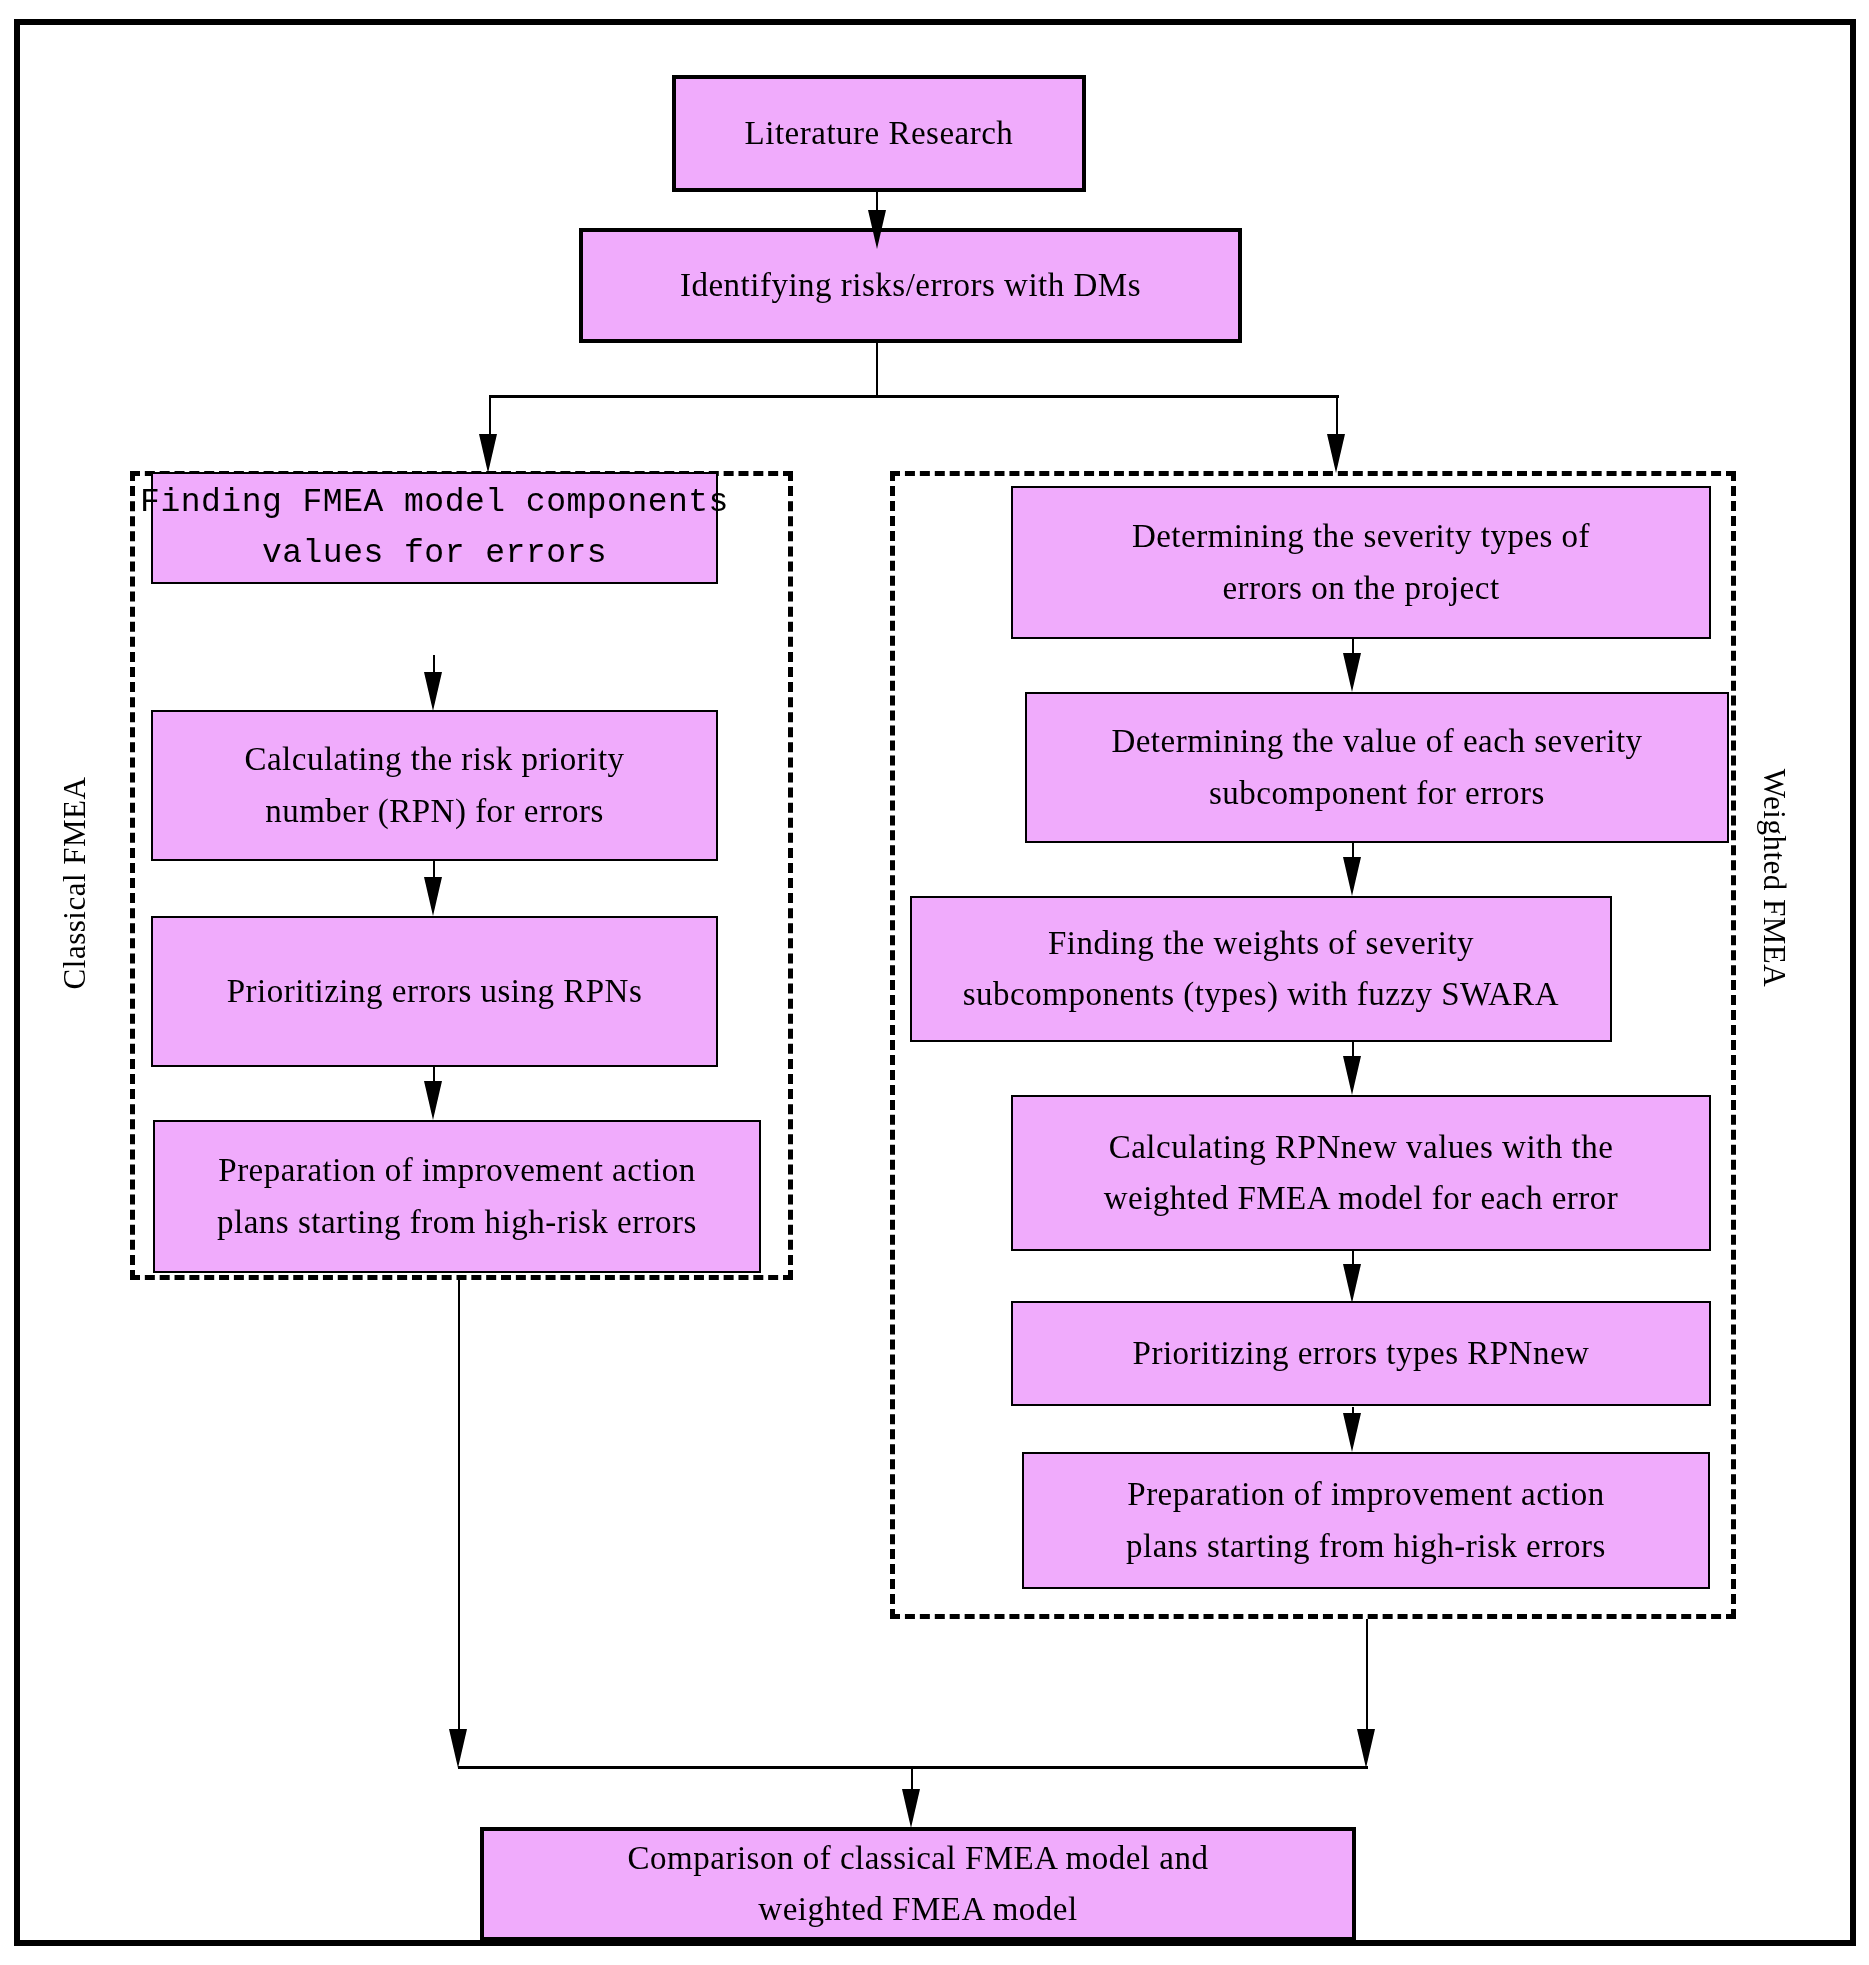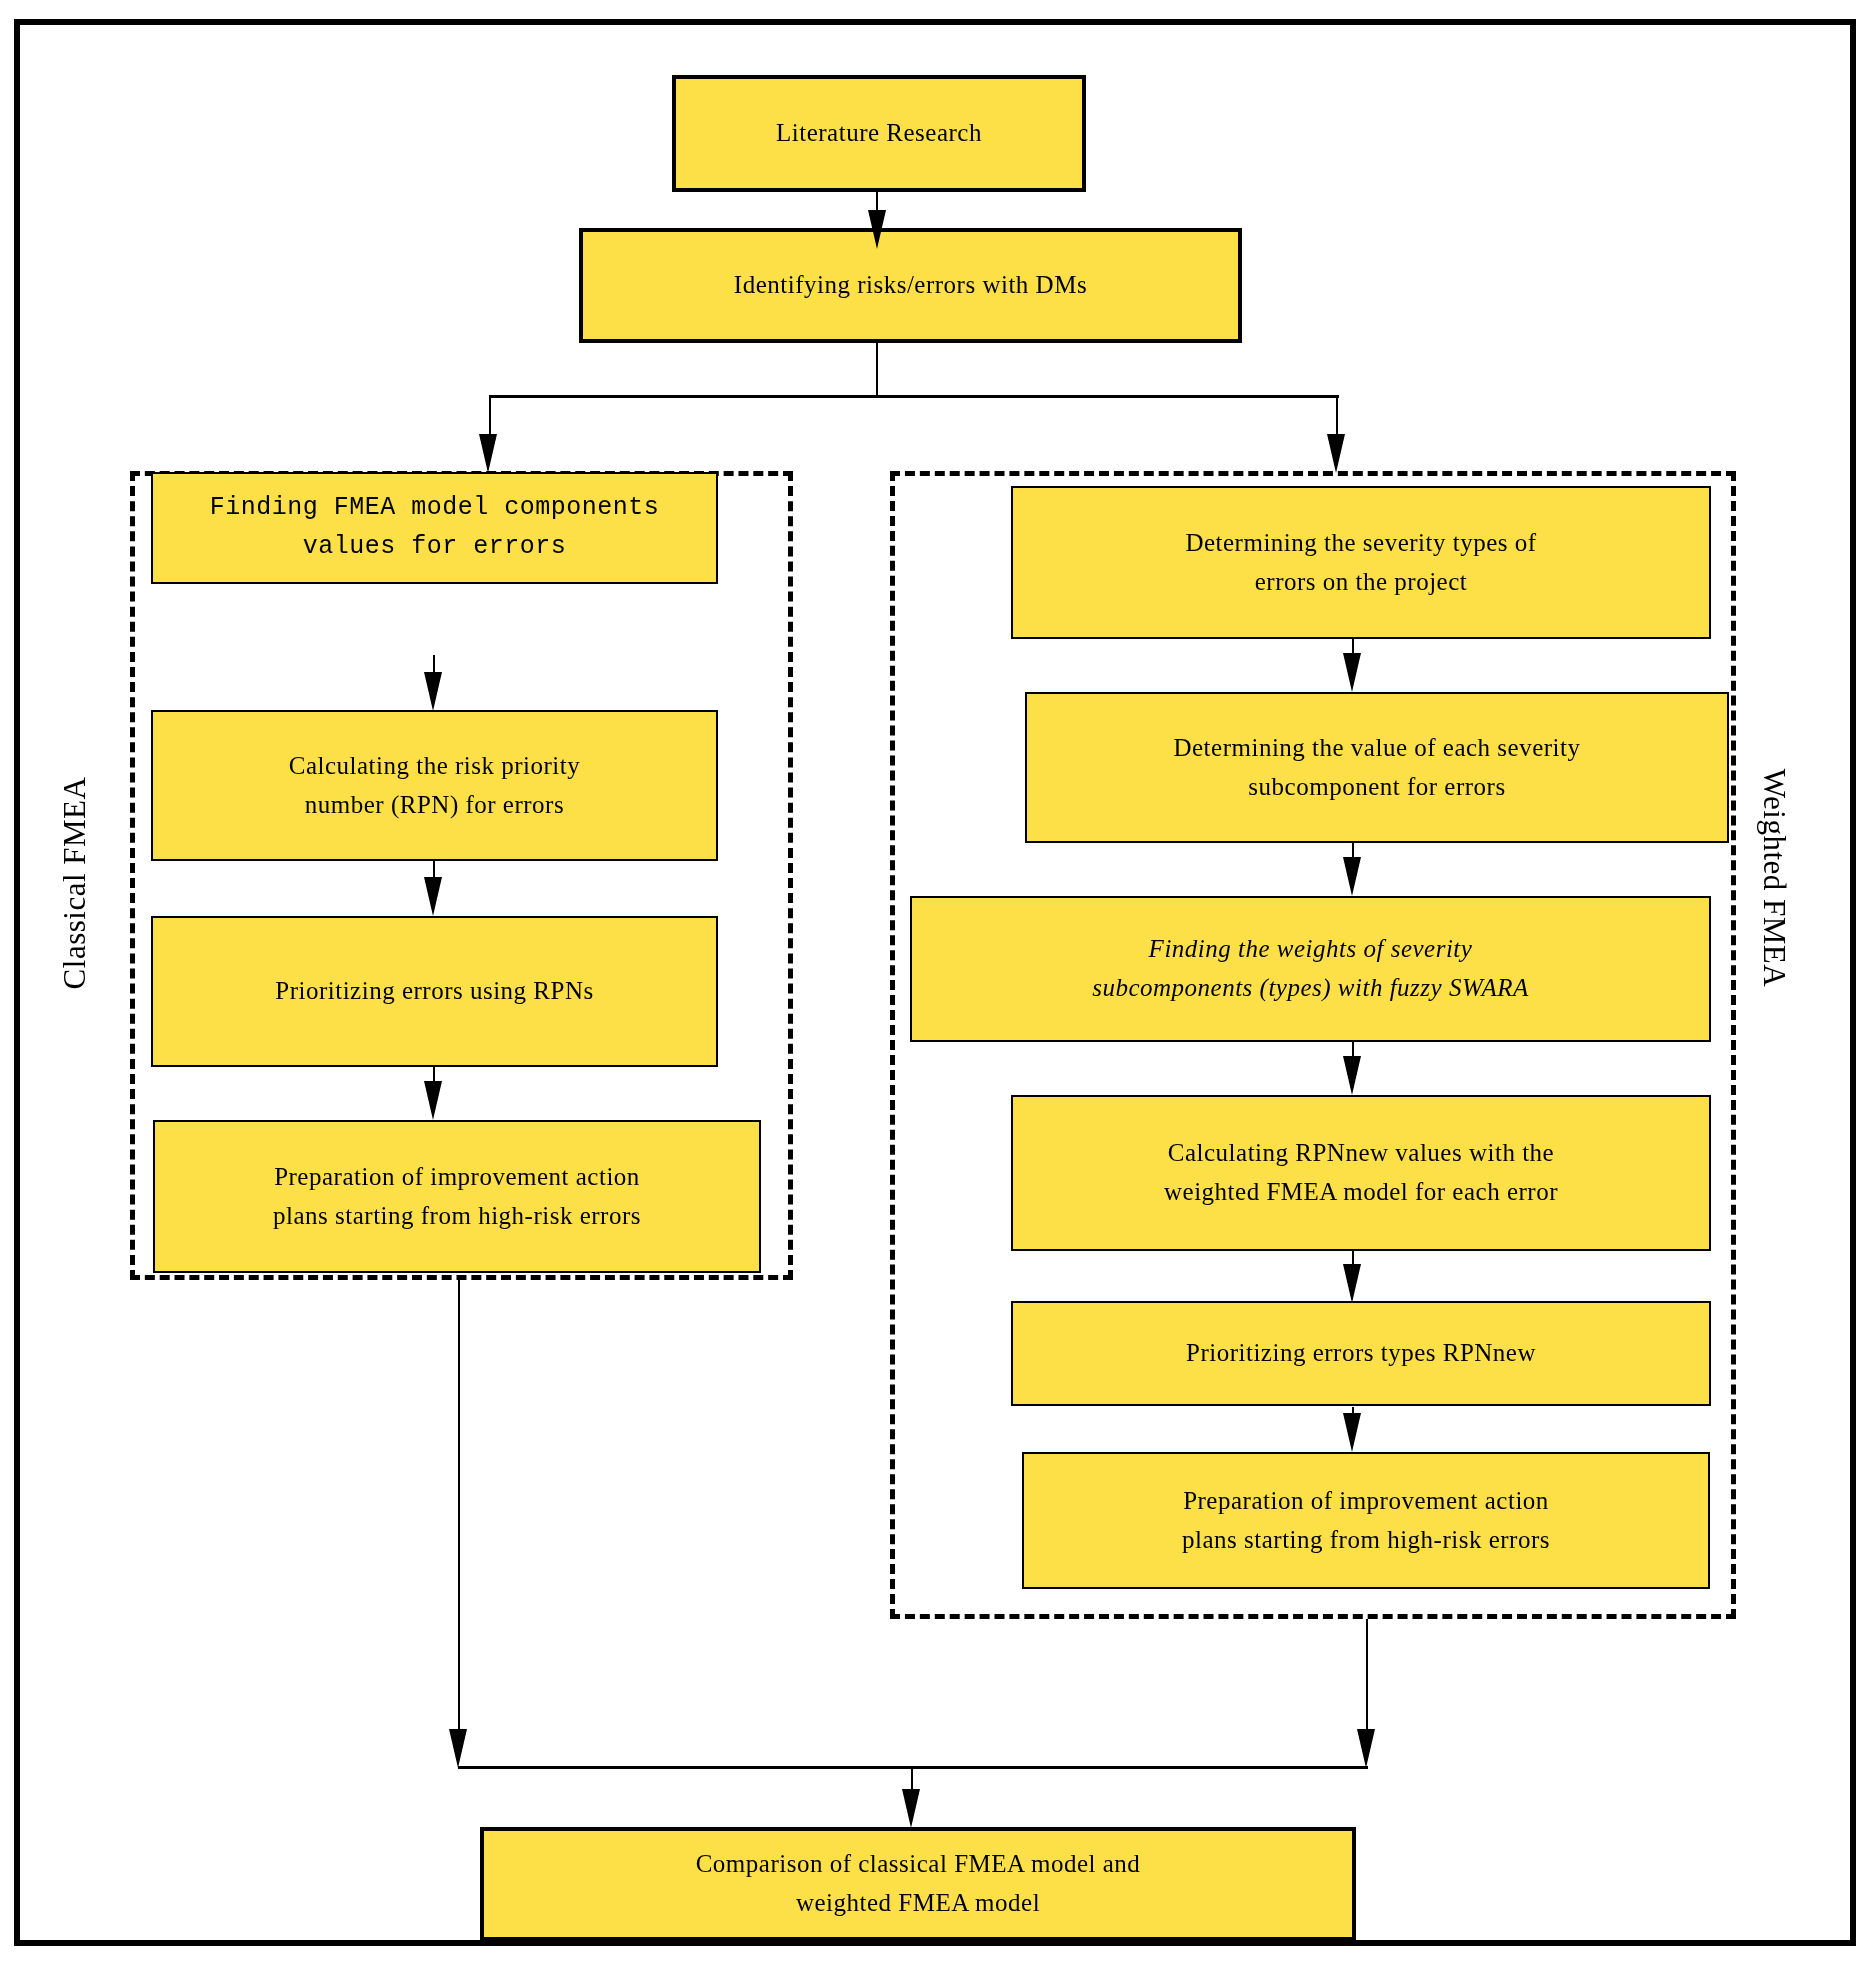--- a/index.html
+++ b/index.html
@@ -1,22 +1,22 @@
 <!DOCTYPE html>
 <html style="font-size:7.3px"><head>
 <meta charset="utf-8">
 <style>
   html,body{margin:0;padding:0;background:#ffffff;}
   body{width:1869px;height:1965px;overflow:hidden;}
   #canvas{position:relative;width:1869px;height:1965px;background:#ffffff;
           font-family:"Liberation Serif", serif;color:#000;}
   .frame{position:absolute;border:6.4px solid #000;box-sizing:border-box;}
-  .box{position:absolute;border:2.7px solid #000;box-sizing:border-box;background:#fde047;
+  .box{position:absolute;border:2.7px solid #000;box-sizing:border-box;background:#f0abfc;
        display:flex;flex-direction:column;align-items:center;justify-content:center;
-       text-align:center;font-size:25px;line-height:1.55;letter-spacing:0.5px;}
+       text-align:center;font-size:33px;line-height:1.55;letter-spacing:0.5px;}
   .box.thick{border-width:4.1px;}
   .dashed{position:absolute;border:5.5px dashed #000;box-sizing:border-box;}
   .ln{display:block;white-space:nowrap;}
   .vline{position:absolute;width:2.3px;background:#000;}
   .hline{position:absolute;height:2.7px;background:#000;}
   .tri{position:absolute;width:0;height:0;border-left:9.6px solid transparent;
        border-right:9.6px solid transparent;border-top:39px solid #000;}
   .side-label{position:absolute;font-size:31px;white-space:nowrap;letter-spacing:0.5px;}
   .side-label.left{transform:translate(-50%,-50%) rotate(-90deg);}
   .side-label.right{transform:translate(-50%,-50%) rotate(90deg);}
@@ -64,21 +64,21 @@
   <div class="box" style="left:1011px;top:486px;width:700px;height:153px;">
     <span class="ln">Determining the severity types of</span>
     <span class="ln">errors on the project</span>
   </div>
 
   <div class="box" style="left:1025px;top:692px;width:704px;height:151px;text-align:right;">
     <span class="ln">Determining the value of each severity</span>
     <span class="ln">subcomponent for errors</span>
   </div>
 
-  <div class="box" style="left:910px;top:896px;width:801px;height:146px;font-style:italic;">
+  <div class="box" style="left:910px;top:896px;width:702px;height:146px;">
     <span class="ln">Finding the weights of severity</span>
     <span class="ln">subcomponents (types) with fuzzy SWARA</span>
   </div>
 
   <div class="box" style="left:1011px;top:1095px;width:700px;height:156px;">
     <span class="ln">Calculating RPNnew values with the</span>
     <span class="ln">weighted FMEA model for each error</span>
   </div>
 
   <div class="box" style="left:1011px;top:1301px;width:700px;height:105px;">

